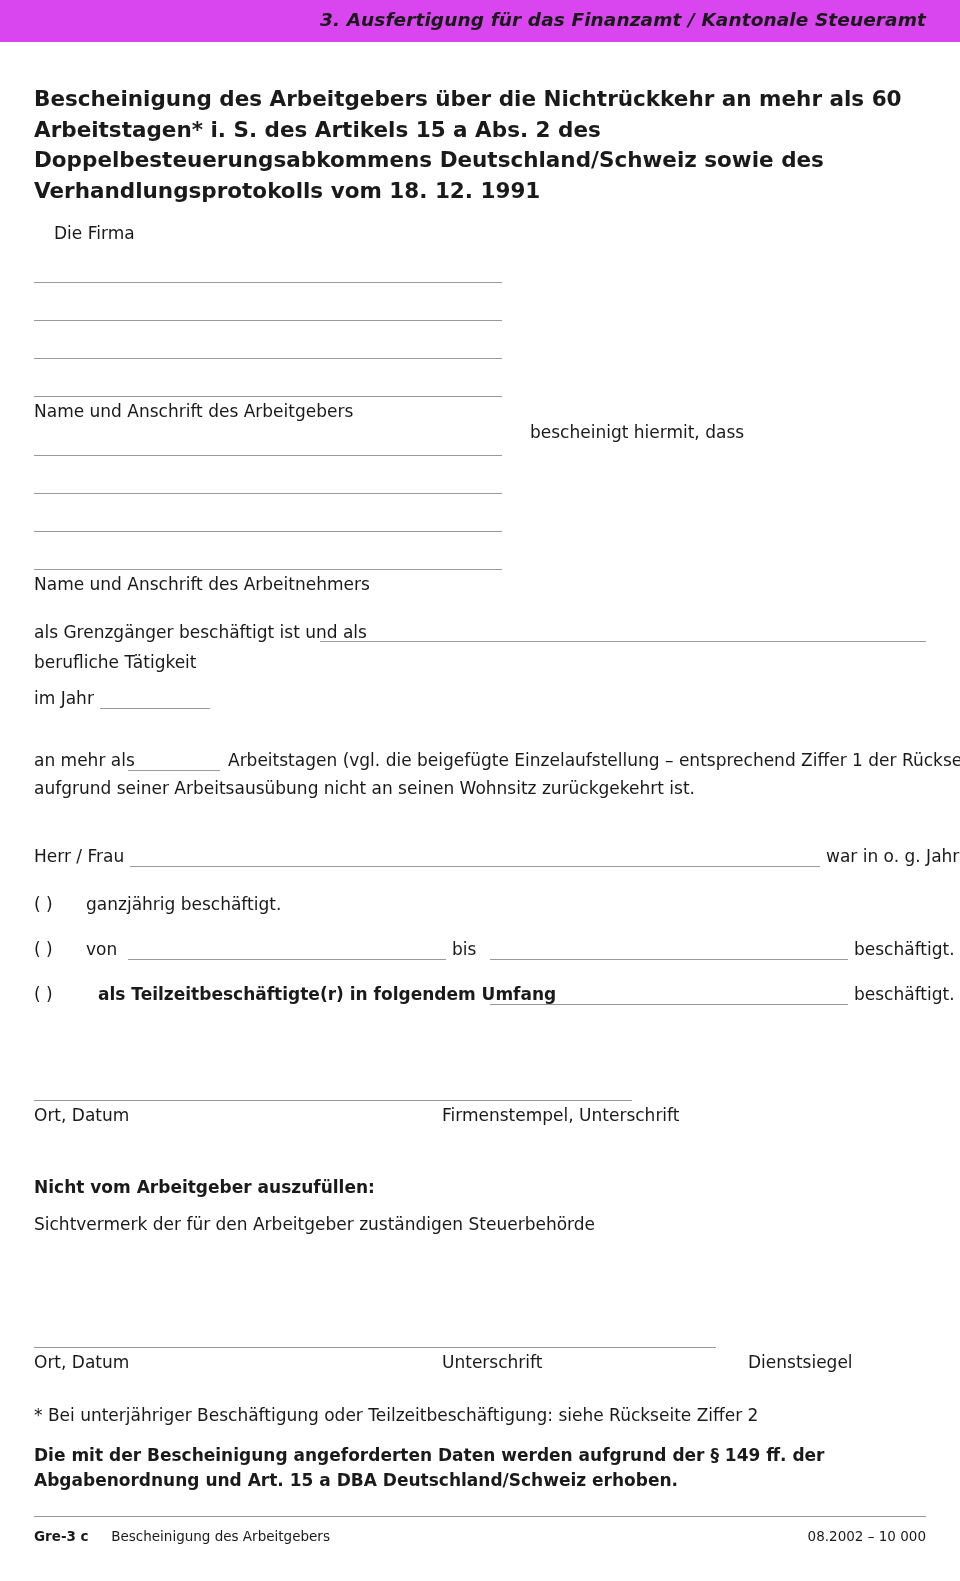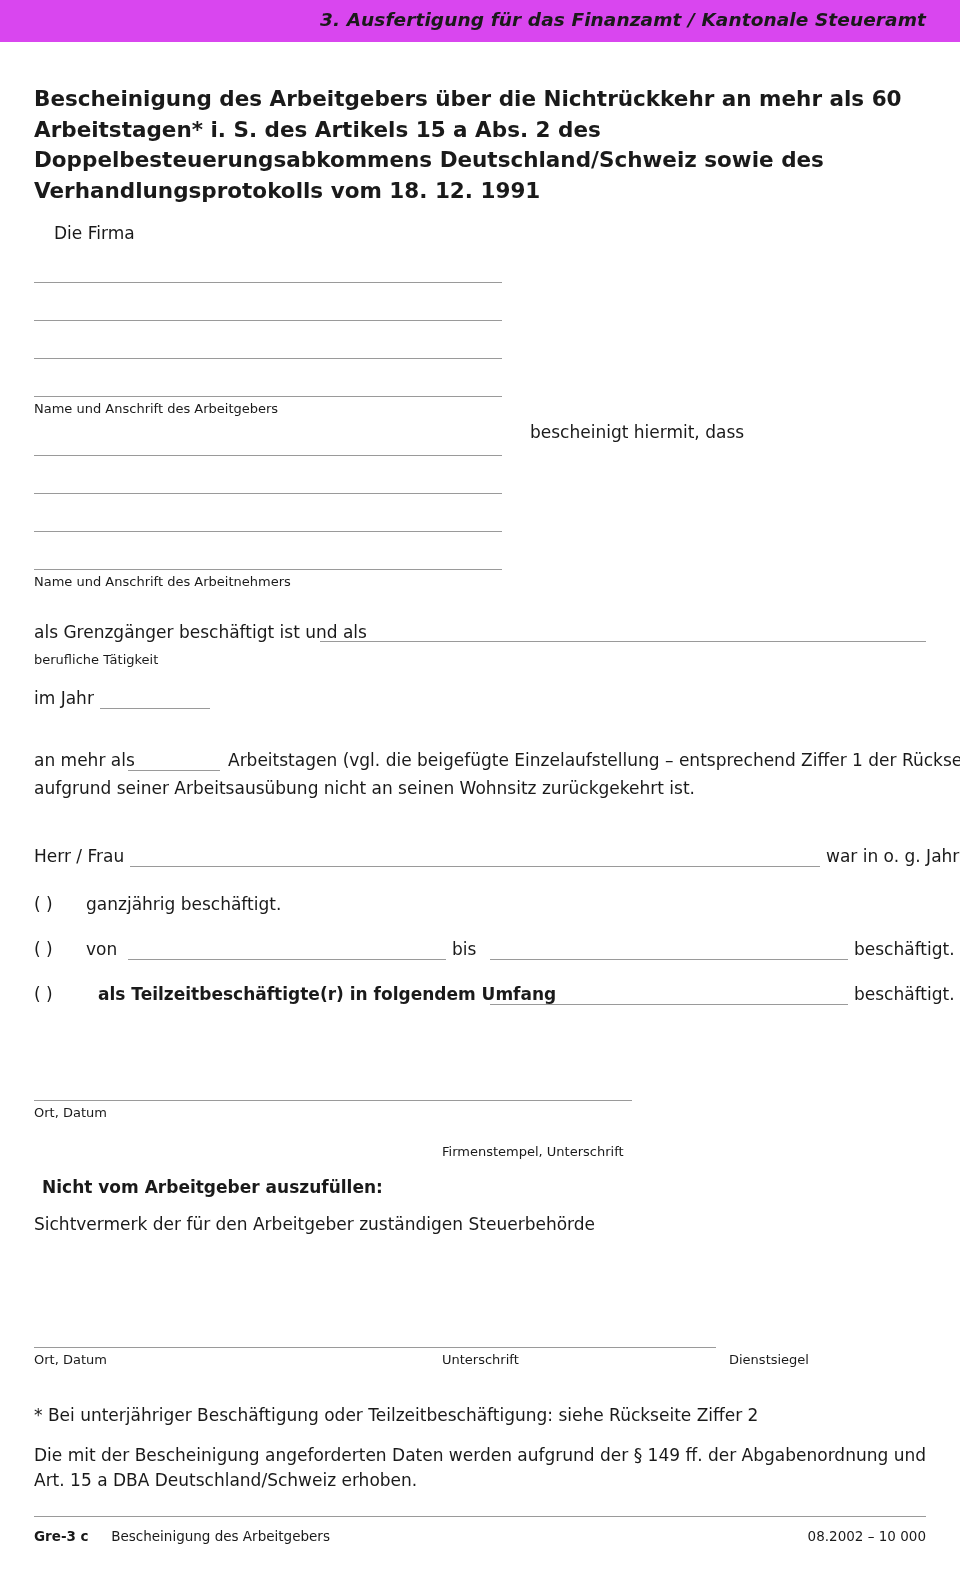--- a/index.html
+++ b/index.html
@@ -59,38 +59,38 @@
   
   .txt {
     position: absolute;
     font-size: 17px;
     line-height: 1.35;
     color: #1a1a1a;
     white-space: nowrap;
   }
   .small {
     position: absolute;
-    font-size: 13px;
+    font-size: 17px;
     color: #1a1a1a;
     white-space: nowrap;
   }
   .rule {
     position: absolute;
     height: 0;
     border-top: 1px solid #9a9a9a;
   }
   .block {
     position: absolute;
     font-size: 17px;
     line-height: 1.45;
     color: #1a1a1a;
+    font-weight: bold;
   }
   .bold {
     font-weight: bold;
-    margin-left: 8px;
   }
 
   
   .footer-rule {
     position: absolute;
     left: 34px;
     top: 1516px;
     width: 892px;
     border-top: 1px solid #9a9a9a;
   }
@@ -166,30 +166,30 @@
   <div class="txt" style="left:854px; top:938px;">beschäftigt.</div>
 
   <div class="txt" style="left:34px; top:983px;">(      )</div>
   <div class="txt" style="left:98px; top:983px;font-weight:bold;">als Teilzeitbeschäftigte(r) in folgendem Umfang</div>
   <div class="rule" style="left:490px; top:1004px; width:358px;"></div>
   <div class="txt" style="left:854px; top:983px;">beschäftigt.</div>
 
   <div class="rule" style="left:34px; top:1100px; width:408px;"></div>
   <div class="small" style="left:34px; top:1105px;">Ort, Datum</div>
   <div class="rule" style="left:442px; top:1100px; width:190px;"></div>
-  <div class="small" style="left:442px; top:1105px;margin-top:39px;">Firmenstempel, Unterschrift</div>
+  <div class="small" style="left:442px; top:1105px;">Firmenstempel, Unterschrift</div>
 
   <div class="txt bold" style="left:34px; top:1176px;">Nicht vom Arbeitgeber auszufüllen:</div>
   <div class="txt" style="left:34px; top:1213px;">Sichtvermerk der für den Arbeitgeber zuständigen Steuerbehörde</div>
 
   <div class="rule" style="left:34px; top:1347px; width:408px;"></div>
   <div class="small" style="left:34px; top:1352px;">Ort, Datum</div>
   <div class="rule" style="left:442px; top:1347px; width:274px;"></div>
   <div class="small" style="left:442px; top:1352px;">Unterschrift</div>
-  <div class="small" style="left:729px; top:1352px;">Dienstsiegel</div>
+  <div class="small" style="left:748px; top:1352px;">Dienstsiegel</div>
 
   <div class="txt" style="left:34px; top:1404px;">* Bei unterjähriger Beschäftigung oder Teilzeitbeschäftigung: siehe Rückseite Ziffer 2</div>
 
   <div class="block" style="left:34px; top:1443px; width:892px;">Die mit der Bescheinigung angeforderten Daten werden aufgrund der § 149 ff. der Abgabenordnung und Art. 15 a DBA Deutschland/Schweiz erhoben.</div>
 
   <div class="footer-rule"></div>
   <div class="footer-left">
     <span class="code">Gre-3 c</span>
     <span style="display:inline-block; width:14px;"></span>
     <span>Bescheinigung des Arbeitgebers</span>

